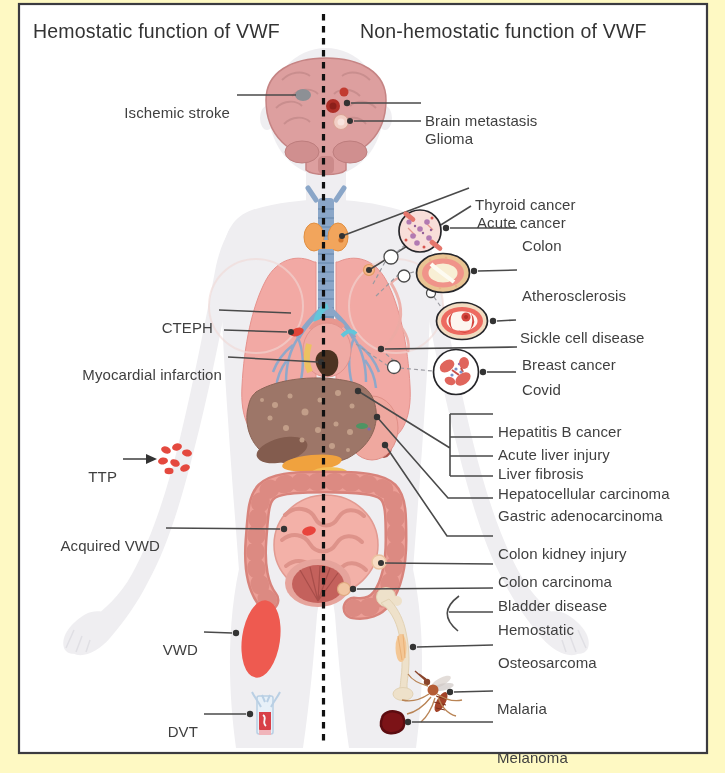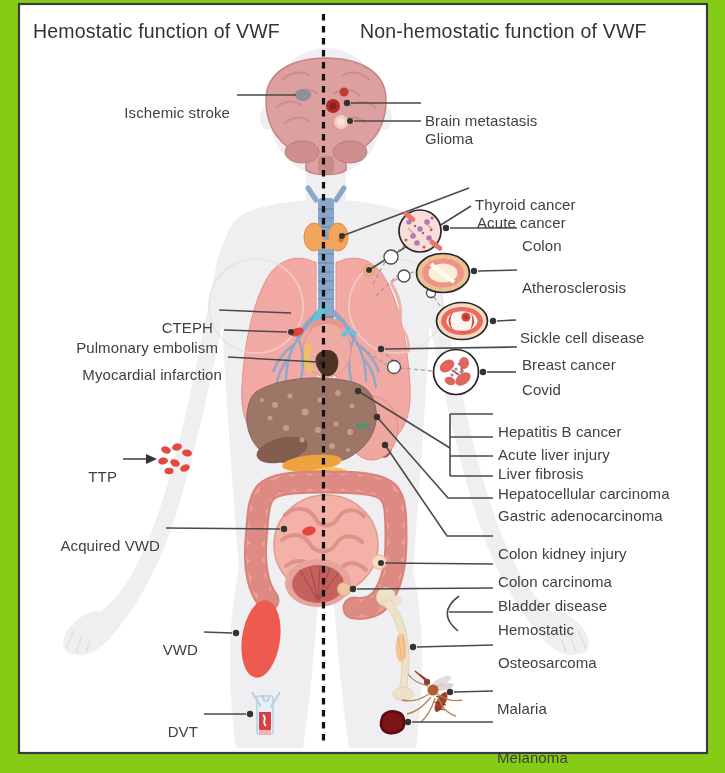--- a/index.html
+++ b/index.html
@@ -1,16 +1,16 @@
 <!DOCTYPE html>
 <html><head>
 <meta charset="utf-8">
 <style>
   html,body{margin:0;padding:0;background:#fff;}
-  .stage{position:relative;width:725px;height:773px;background:#84cc16;overflow:hidden;
+  .stage{position:relative;width:725px;height:773px;background:#fef9c3;overflow:hidden;
          font-family:"Liberation Sans",sans-serif;text-decoration:underline;}
   .stage svg{position:absolute;left:0;top:0;}
   .lbl{position:absolute;font-size:15px;line-height:1.05;color:#3f3f3f;white-space:nowrap;
        transform:translateY(-50%);letter-spacing:.1px;margin-top:18px;}
   .lbl.l{text-align:right;}
   .hdr{position:absolute;top:31px;transform:translateY(-50%);font-size:19.5px;color:#333;
        white-space:nowrap;letter-spacing:.2px;}
 </style>
 </head>
 <body>
@@ -343,33 +343,32 @@
   </g>
 
   <line x1="323.5" y1="14" x2="323.5" y2="742" stroke="#111" stroke-width="3.2" stroke-dasharray="6.5 5.5"></line>
 </svg>
 
   <div class="hdr" style="left:33px;">Hemostatic function of VWF</div>
   <div class="hdr" style="left:360px;">Non-hemostatic function of VWF</div>
 
   <div class="lbl l" style="right:495px;top:95px;">Ischemic stroke</div>
   <div class="lbl l" style="right:512px;top:310px;">CTEPH</div>
-  <div class="lbl l" style="right:507px;top:330px;">Pulmonary embolism</div>
   <div class="lbl l" style="right:503px;top:357px;">Myocardial infarction</div>
   <div class="lbl l" style="right:608px;top:459px;">TTP</div>
   <div class="lbl l" style="right:565px;top:528px;">Acquired VWD</div>
   <div class="lbl l" style="right:527px;top:632px;">VWD</div>
   <div class="lbl l" style="right:527px;top:714px;">DVT</div>
 
   <div class="lbl" style="left:425px;top:103px;">Brain metastasis</div>
   <div class="lbl" style="left:425px;top:121px;">Glioma</div>
   <div class="lbl" style="left:475px;top:187px;">Thyroid cancer</div>
   <div class="lbl" style="left:477px;top:205px;">Acute cancer</div>
   <div class="lbl" style="left:522px;top:228px;">Colon</div>
-  <div class="lbl" style="left:522px;top:270px;">Atherosclerosis</div>
+  <div class="lbl" style="left:522px;top:278px;">Atherosclerosis</div>
   <div class="lbl" style="left:520px;top:320px;">Sickle cell disease</div>
   <div class="lbl" style="left:522px;top:347px;">Breast cancer</div>
   <div class="lbl" style="left:522px;top:372px;">Covid</div>
   <div class="lbl" style="left:498px;top:414px;">Hepatitis B cancer</div>
   <div class="lbl" style="left:498px;top:437px;">Acute liver injury</div>
   <div class="lbl" style="left:498px;top:456px;">Liver fibrosis</div>
   <div class="lbl" style="left:498px;top:476px;">Hepatocellular carcinoma</div>
   <div class="lbl" style="left:498px;top:498px;">Gastric adenocarcinoma</div>
   <div class="lbl" style="left:498px;top:536px;">Colon kidney injury</div>
   <div class="lbl" style="left:498px;top:564px;">Colon carcinoma</div>

